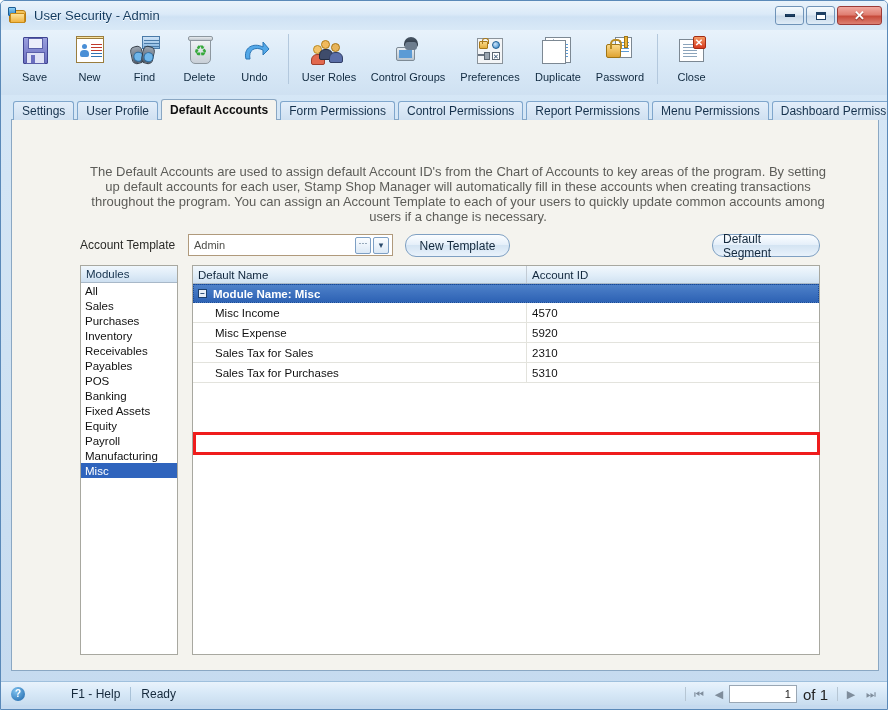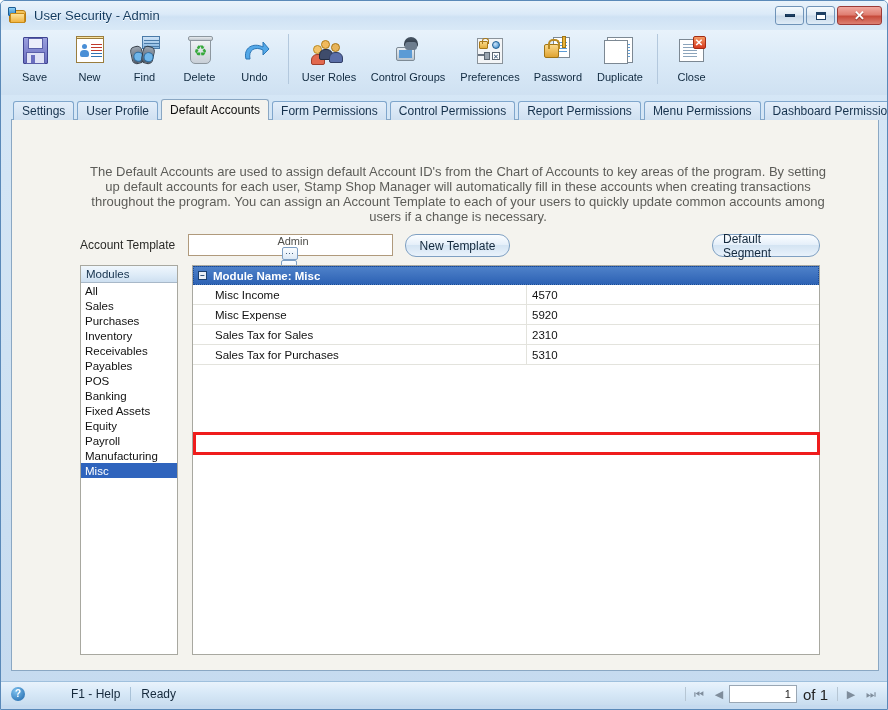--- a/index.html
+++ b/index.html
@@ -149,41 +149,41 @@
   }
   .tab {
     height: 19px; padding: 0 8px; font-size: 12px; color: #16324d;
     border: 1px solid #7fa6cc; border-bottom: none;
     border-radius: 3px 3px 0 0;
     background: linear-gradient(180deg,#e3eefa 0%, #cfe0f1 100%);
     display: flex; align-items: center; white-space: nowrap;
   }
   .tab.active {
     height: 21px; background: #f4f3ee; border-color: #8aa7c3;
-    color: #101010; font-weight: normal;
+    color: #101010; font-weight: bold;
     box-shadow: 0 1px 0 #f4f3ee;
   }
 
   
   #client {
     position: absolute; left: 10px; top: 118px; width: 868px; height: 552px;
     background: #f4f3ee;
     border: 1px solid #8aa7c3;
   }
 
   #desc {
     position: absolute; left: 76px; top: 44px; width: 740px;
     text-align: center; font-size: 13px; color: #5c5c58; line-height: 15px;
   }
 
   #tplrow { position: absolute; left: 68px; top: 114px; width: 740px; height: 24px; }
   #tpl-label { position:absolute; left:0; top:4px; font-size: 12px; color: #2b2b28; }
   #tpl-combo {
     position: absolute; left: 108px; top: 0; width: 205px; height: 22px;
-    background: #fff; border: 1px solid #b09a7c; display: flex; align-items: center; flex-direction: column;
+    background: #fff; border: 1px solid #b09a7c; display: flex; align-items: center;
   }
   #tpl-value { flex: 1; padding-left: 5px; font-size: 11px; color: #4e4e4a; }
   .combo-sq {
     width: 16px; height: 17px; margin-right: 2px;
     border: 1px solid #7d9fc4; border-radius: 2px;
     background: linear-gradient(180deg,#fbfdff,#dce9f6);
     font-size: 9px; color: #2b4a6b; text-align: center; line-height: 11px;
   }
   .combo-sq.arrow { margin-right: 3px; font-size: 9px; line-height: 15px; }
   .btn {
@@ -370,33 +370,33 @@
           <div class="ic-lock"></div>
         <div class="ic-dot"></div>
           <div class="ic-xbox">✕</div>
           <div class="ic-slider"></div>
       </div>
       <div class="tb-label">Preferences</div>
     </div>
 
     <div class="tb-btn wide" style="width:62px">
       <div class="tb-ico">
+        <div class="ic-grid-doc"></div>
+          <div class="ic-grid-doc2"></div>
+      </div>
+      <div class="tb-label">Duplicate</div>
+    </div>
+
+    <div class="tb-btn wide" style="width:62px">
+      <div class="tb-ico">
         <div class="ic-doc"></div>
           <div class="ic-key"></div>
           <div class="ic-padlock"></div>
       </div>
       <div class="tb-label">Password</div>
-    </div>
-
-    <div class="tb-btn wide" style="width:62px">
-      <div class="tb-ico">
-        <div class="ic-grid-doc"></div>
-          <div class="ic-grid-doc2"></div>
-      </div>
-      <div class="tb-label">Duplicate</div>
     </div>
 
     <div class="tb-sep"></div>
 
     <div class="tb-btn">
       <div class="tb-ico">
         <div class="ic-close-doc"></div>
           <div class="ic-close-x">✕</div>
       </div>
       <div class="tb-label">Close</div>
@@ -486,20 +486,24 @@
         </div>
       <div class="mod-item">
           <span>Manufacturing</span>
         </div>
       <div class="mod-item selected">
           <span>Misc</span>
         </div>
     </div>
 
     <div id="grid">
+      <div id="grid-head">
+        <div class="gh c1">Default Name</div>
+        <div class="gh c2">Account ID</div>
+      </div>
       <div id="group-row">
         <span class="expander">−</span>
         <span>Module Name: Misc</span>
       </div>
       <div class="grow">
         <div class="gcell c1">Misc Income</div>
         <div class="gcell c2">4570</div>
       </div>
       <div class="grow">
         <div class="gcell c1">Misc Expense</div>

